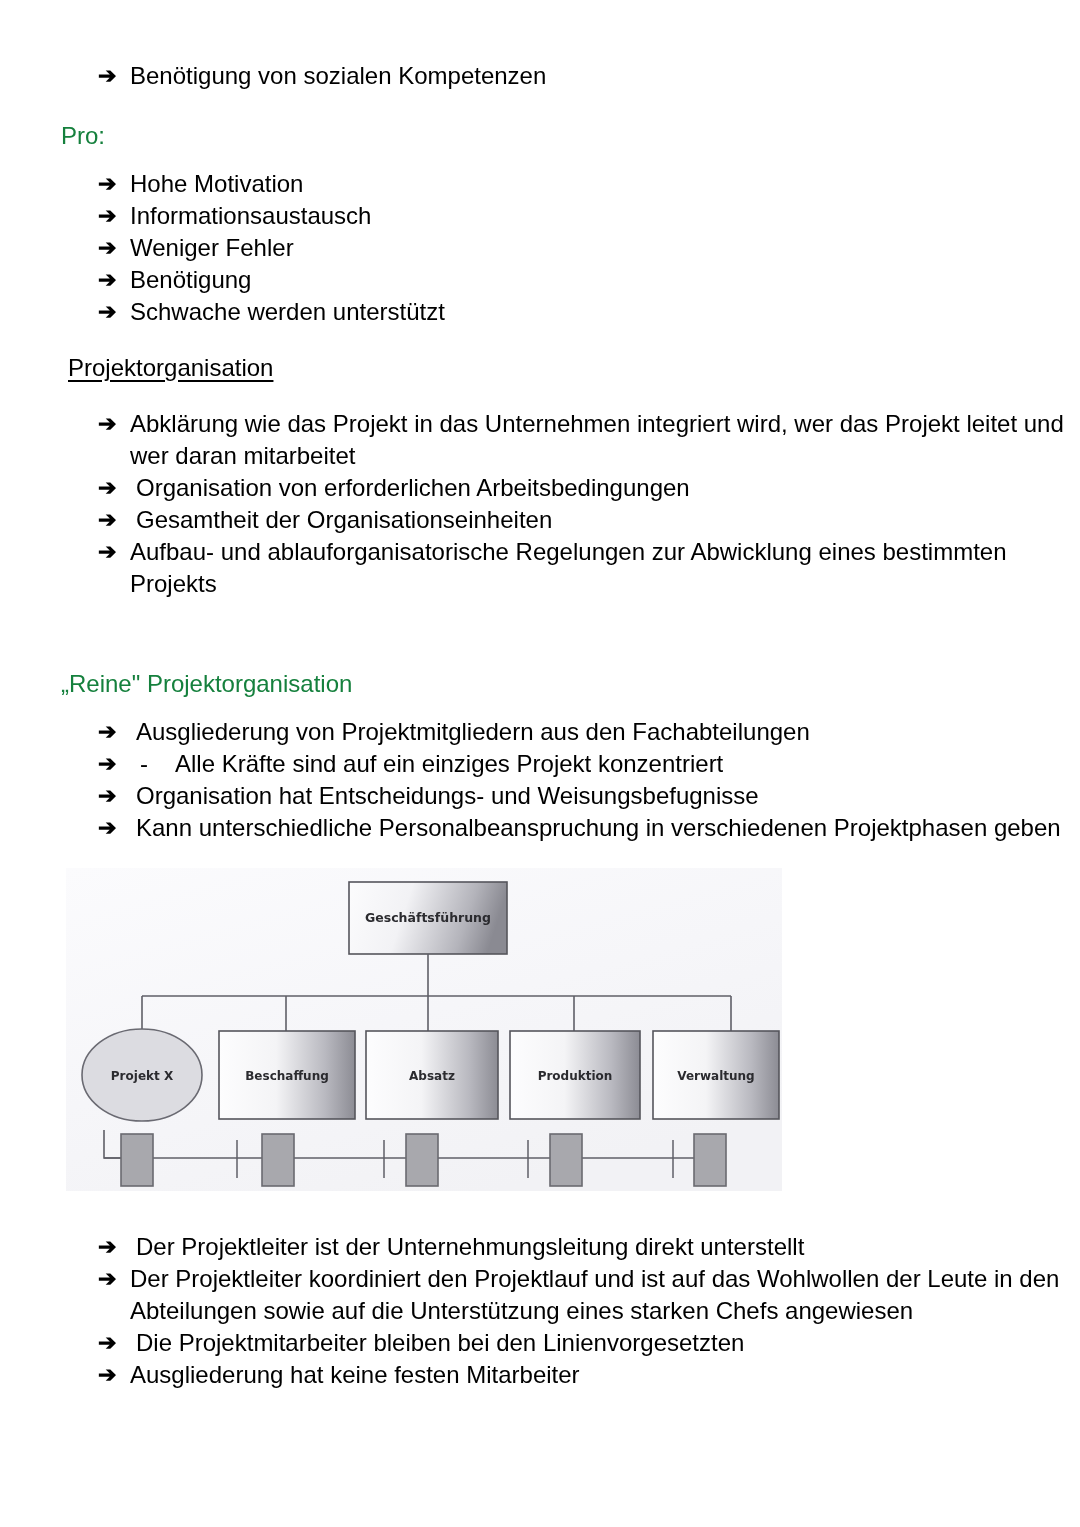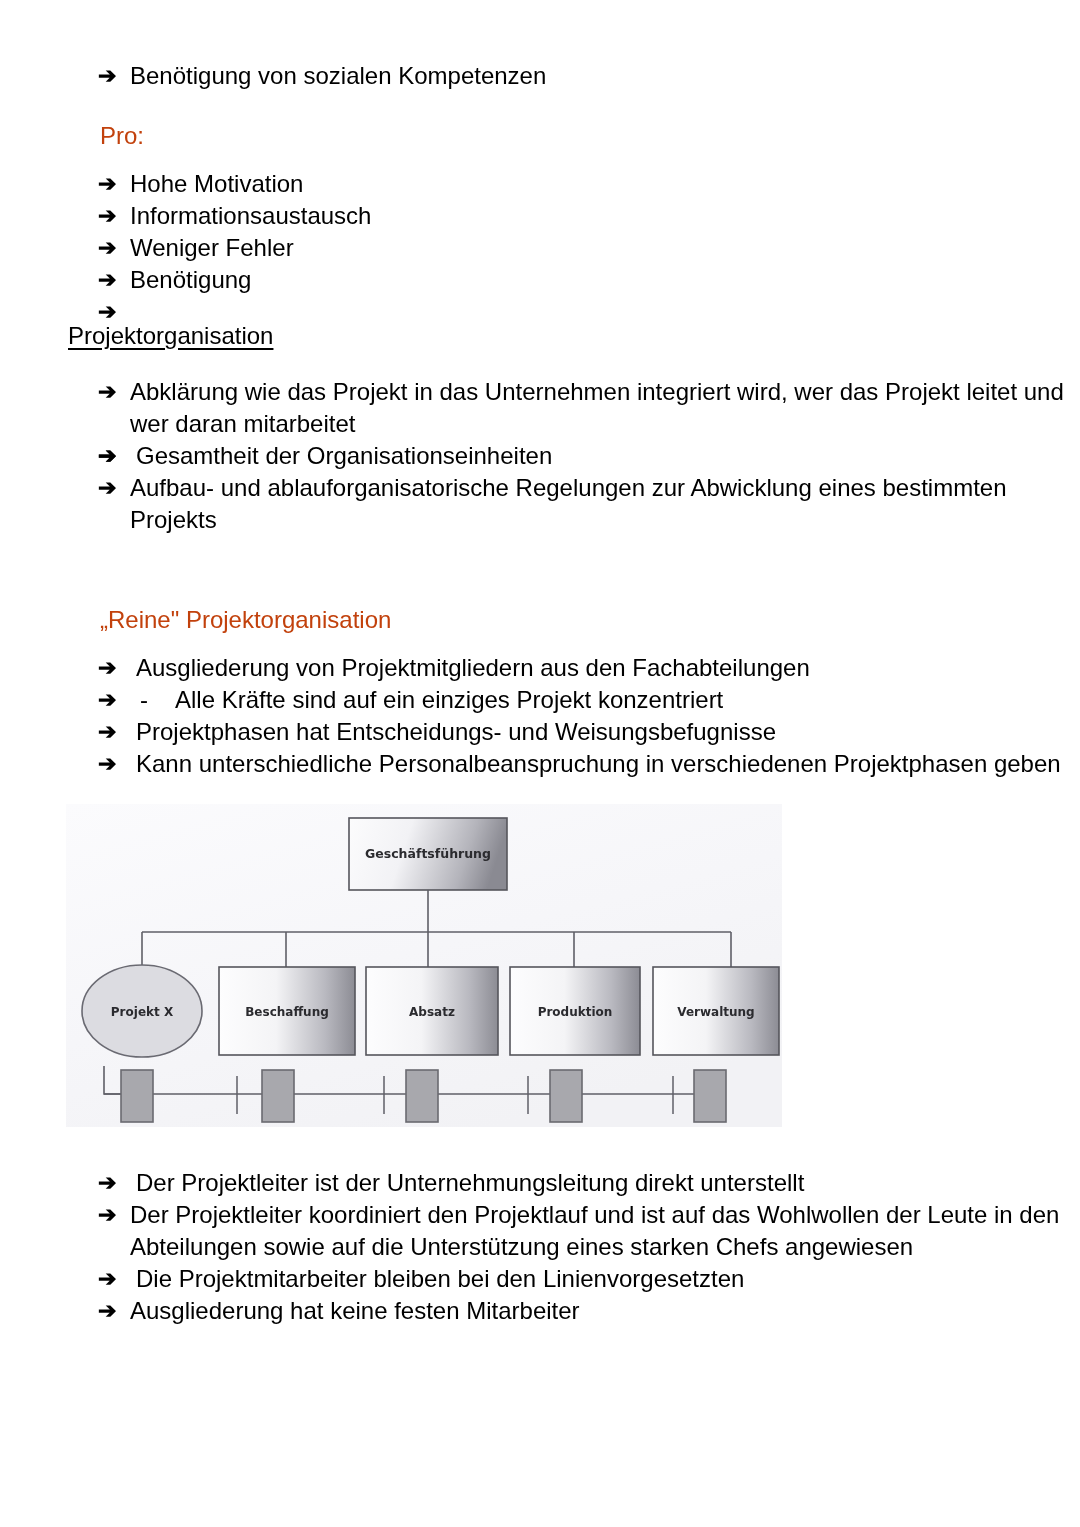--- a/index.html
+++ b/index.html
@@ -17,23 +17,23 @@
     position: relative;
     width: 1080px;
     height: 1527px;
     padding: 0;
   }
 
   
   .plain-line {
     font-size: 24px;
     line-height: 32px;
-    color: #c2410c;
+    color: #15803d;
     margin: 0;
-    padding-left: 100px;
+    padding-left: 61px;
   }
   .heading-underline {
     font-size: 24px;
     line-height: 32px;
     margin: 4px;
     padding-left: 64px;
     text-decoration: underline;
     text-underline-offset: 4px;
   }
 
@@ -129,36 +129,38 @@
     <li>
       <span class="arrow-glyph">➔</span>
       <span>Weniger Fehler</span>
     </li>
     <li>
       <span class="arrow-glyph">➔</span>
       <span>Benötigung</span>
     </li>
     <li>
       <span class="arrow-glyph">➔</span>
+      <span>Schwache werden unterstützt</span>
     </li>
   </ul>
 
   <div class="sp-20"></div>
 
   <p class="heading-underline">Projektorganisation</p>
 
   <div class="sp-20"></div>
 
   <ul class="arrow-list">
     <li>
       <span class="arrow-glyph">➔</span>
       <span>Abklärung wie das Projekt in das Unternehmen integriert wird, wer das Projekt leitet und wer daran mitarbeitet</span>
     </li>
     <li class="extra-gap">
       <span class="arrow-glyph">➔</span>
+      <span>Organisation von erforderlichen Arbeitsbedingungen</span>
     </li>
     <li class="extra-gap">
       <span class="arrow-glyph">➔</span>
       <span>Gesamtheit der Organisationseinheiten</span>
     </li>
     <li>
       <span class="arrow-glyph">➔</span>
       <span>Aufbau- und ablauforganisatorische Regelungen zur Abwicklung eines bestimmten Projekts</span>
     </li>
   </ul>
@@ -177,21 +179,21 @@
     </li>
     <li>
       <span class="arrow-glyph">➔</span>
     </li>
     <li class="dash-item">
       <span class="arrow-glyph">-</span>
       <span>Alle Kräfte sind auf ein einziges Projekt konzentriert</span>
     </li>
     <li class="extra-gap">
       <span class="arrow-glyph">➔</span>
-      <span>Projektphasen hat Entscheidungs- und Weisungsbefugnisse</span>
+      <span>Organisation hat Entscheidungs- und Weisungsbefugnisse</span>
     </li>
     <li class="extra-gap">
       <span class="arrow-glyph">➔</span>
       <span>Kann unterschiedliche Personalbeanspruchung in verschiedenen Projektphasen geben</span>
     </li>
   </ul>
 
   <div class="sp-24"></div>
 
   <div class="diagram-panel">

